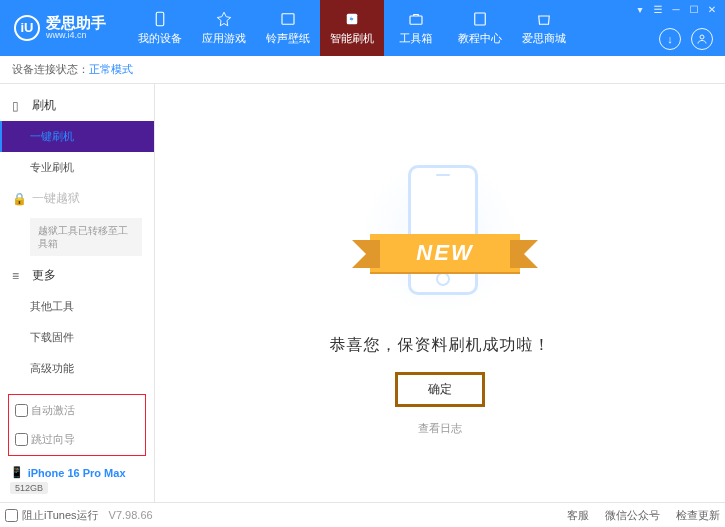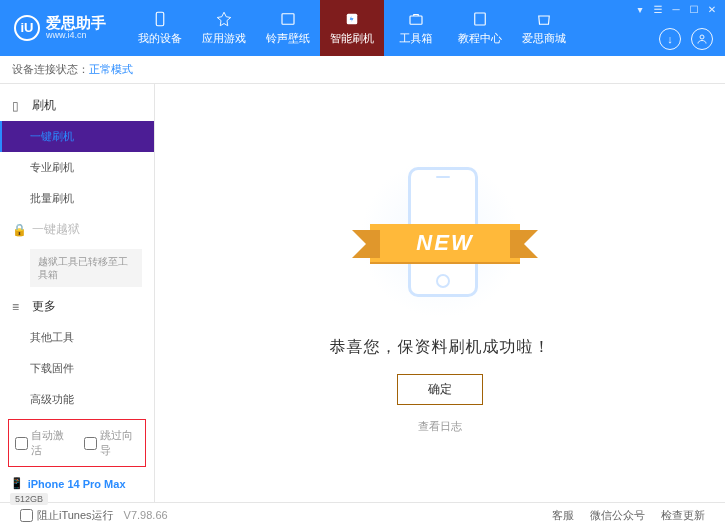--- a/index.html
+++ b/index.html
@@ -22,39 +22,39 @@
 .status-value { color: #2a8cff; }
 .body { display: flex; height: 418px; }
 .sidebar { width: 155px; border-right: 1px solid #e5e5e5; padding-top: 6px; display: flex; flex-direction: column; }
 .sb-group { display: flex; align-items: center; padding: 7px 12px; font-size: 12px; color: #333; cursor: pointer; }
 .sb-group.locked { color: #bbb; }
 .sb-group .gicon { width: 14px; margin-right: 6px; font-size: 12px; color: #666; }
 .sb-item { padding: 8px 12px 8px 30px; font-size: 11px; color: #555; cursor: pointer; }
 .sb-item.active { background: #4c1d95; color: #2a8cff; border-left: 2px solid #2a8cff; padding-left: 28px; }
 .sb-note { margin: 4px 12px 4px 30px; background: #f4f4f4; color: #999; font-size: 10px; padding: 6px 8px; line-height: 1.3; }
 .sidebar-spacer { flex: 1; }
-.cb-row { border: 1.5px solid #e23; margin: 4px 8px; padding: 8px 6px; display: flex; gap: 14px; font-size: 11px; color: #999; }
+.cb-row { border: 1.5px solid #e23; margin: 4px 8px; padding: 8px 6px; display: flex; gap: 14px; font-size: 11px; color: #999; flex-direction: column; }
 .cb-row label { display: flex; align-items: center; gap: 3px; cursor: pointer; }
 .device-block { padding: 6px 10px 8px; font-size: 11px; }
 .device-name { color: #2a8cff; font-weight: bold; display: flex; align-items: center; gap: 4px; }
 .storage-badge { background: #eee; color: #666; font-size: 9px; padding: 1px 5px; border-radius: 2px; margin-top: 3px; display: inline-block; }
 .main { flex: 1; display: flex; flex-direction: column; align-items: center; justify-content: center; }
 .illustration { width: 160px; height: 170px; position: relative; margin-bottom: 14px; }
 .glow { position: absolute; width: 100%; height: 100%; border-radius: 50%; background: radial-gradient(circle,#f2f8ff 0%,#fff 68%); }
 .phone { position: absolute; left: 48px; top: 14px; width: 70px; height: 130px; background: #fff; border: 3px solid #cfe4ff; border-radius: 10px; }
 .phone:before { content: ""; position: absolute; top: 6px; left: 50%; transform: translateX(-50%); width: 14px; height: 2px; background: #cfe4ff; border-radius: 2px; }
 .phone:after { content: ""; position: absolute; bottom: 6px; left: 50%; transform: translateX(-50%); width: 10px; height: 10px; border: 2px solid #cfe4ff; border-radius: 50%; }
-.ribbon { position: absolute; top: 71px; left: 10px; width: 150px; height: 38px; background: #ffb93a; display: flex; align-items: center; justify-content: center; font-weight: 900; font-size: 22px; color: #fff; letter-spacing: 2px; font-style: italic; box-shadow: 0 2px 0 #e0972c; }
+.ribbon { position: absolute; top: 83px; left: 10px; width: 150px; height: 38px; background: #ffb93a; display: flex; align-items: center; justify-content: center; font-weight: 900; font-size: 22px; color: #fff; letter-spacing: 2px; font-style: italic; box-shadow: 0 2px 0 #e0972c; }
 .ribbon:before, .ribbon:after { content: ""; position: absolute; top: 6px; width: 0; height: 0; border: 14px solid #e0972c; }
 .ribbon:before { left: -18px; border-left-color: transparent; }
 .ribbon:after { right: -18px; border-right-color: transparent; }
 .success-text { font-size: 16px; color: #333; margin-bottom: 16px; letter-spacing: 1px; }
-.ok-btn { padding: 6px 30px; border: 1px solid #a16207; background: #fff; font-size: 12px; cursor: pointer; color: #333; margin-bottom: 14px; }
+.ok-btn { padding: 6px 30px; border: 3px solid #a16207; background: #fff; font-size: 12px; cursor: pointer; color: #333; margin-bottom: 14px; }
 .view-log { font-size: 11px; color: #999; cursor: pointer; text-decoration: none; }
-.footer { height: 25px; border-top: 1px solid #e5e5e5; display: flex; align-items: center; padding: 0 20px; font-size: 11px; color: #666; }
+.footer { height: 25px; border-top: 1px solid #e5e5e5; display: flex; align-items: center; padding: 0 5px; font-size: 11px; color: #666; }
 .footer label { display: flex; align-items: center; gap: 4px; cursor: pointer; }
 .footer-spacer { flex: 1; }
 .footer-item { margin-left: 16px; cursor: pointer; }
 .version { color: #999; margin-left: 10px; }
 </style>
 </head>
 <body>
 
 <div class="header">
   <div class="logo-block">
@@ -148,21 +148,20 @@
 </div>
 
 <div class="body">
   <div class="sidebar">
     <div class="sb-group">
         <span class="gicon">▯</span>
         <span>刷机</span>
       </div>
     <div class="sb-item active">一键刷机</div>
     <div class="sb-item">专业刷机</div>
-    <div class="sb-item">批量刷机</div>
     <div class="sb-group locked">
         <span class="gicon">🔒</span>
         <span>一键越狱</span>
       </div>
     <div class="sb-note">越狱工具已转移至工具箱</div>
     <div class="sb-group">
         <span class="gicon">≡</span>
         <span>更多</span>
       </div>
     <div class="sb-item">其他工具</div>
@@ -175,21 +174,21 @@
           <span>自动激活</span>
         </label>
       <label>
           <input type="checkbox" style="">
           <span>跳过向导</span>
         </label>
     </div>
     <div class="device-block">
       <div class="device-name">
           <span>📱</span>
-          <span>iPhone 14 Pro Max</span>
+          <span>iPhone 16 Pro Max</span>
         </div>
       <span class="storage-badge">512GB</span>
       
     </div>
   </div>
 
   <div class="main">
     <div class="illustration">
       <div class="glow"></div>
       <div class="phone"></div>

